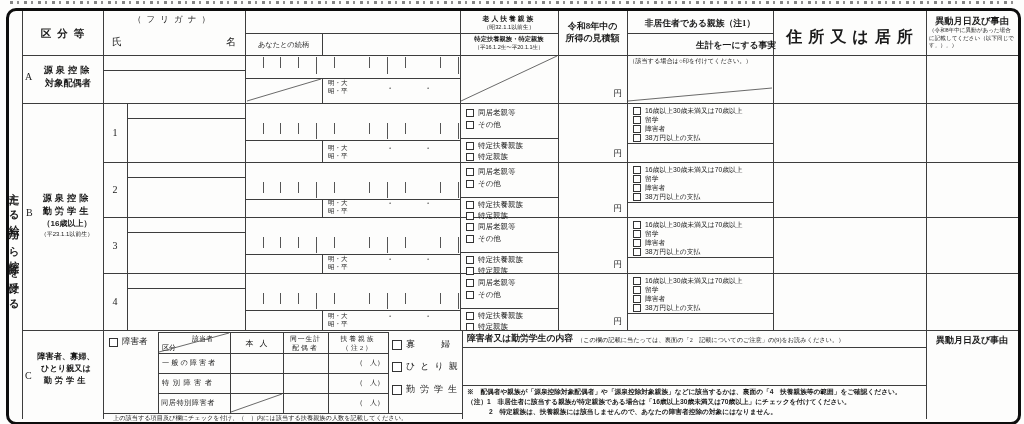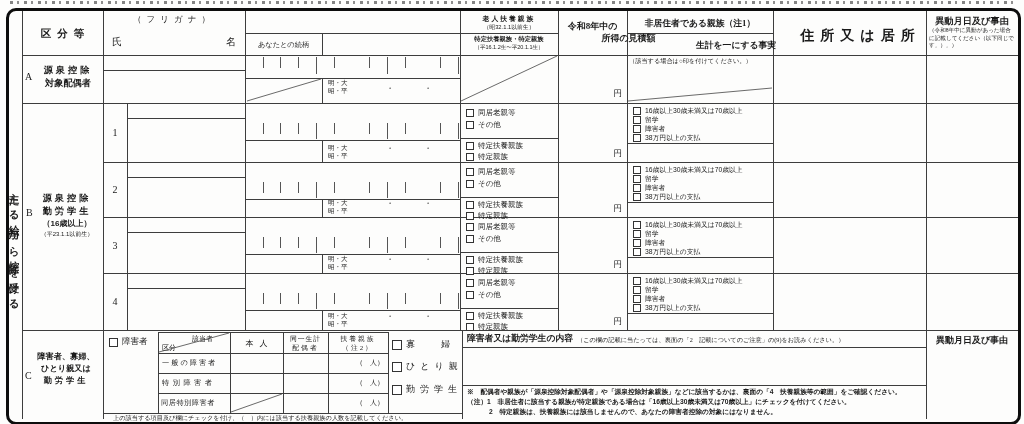--- a/index.html
+++ b/index.html
@@ -94,24 +94,24 @@
   <div class="abs serif b c" style="left:22px;top:27px;width:81px;font-size:10.5px;letter-spacing:6px;text-indent:6px;">区分等</div>
   <div class="abs serif c" style="left:104px;top:14px;width:140px;font-size:8.5px;letter-spacing:5px;">（フリガナ）</div>
   <div class="abs serif" style="left:112px;top:35px;font-size:10px;">氏</div>
   <div class="abs serif" style="left:226px;top:35px;font-size:10px;">名</div>
   <div class="abs serif c" style="left:245px;top:40px;width:77px;font-size:7.2px;">あなたとの続柄</div>
   <div class="abs sans b c" style="left:460px;top:14px;width:98px;font-size:6.8px;letter-spacing:2px;">老人扶養親族</div>
   <div class="abs sans c" style="left:460px;top:23px;width:98px;font-size:5.8px;">（昭32.1.1以前生）</div>
   <div class="abs sans b c" style="left:460px;top:35px;width:98px;font-size:6.3px;">特定扶養親族・特定親族</div>
   <div class="abs sans c" style="left:460px;top:44px;width:98px;font-size:5.5px;">（平16.1.2生〜平20.1.1生）</div>
   <div class="abs serif b c" style="left:558px;top:20px;width:69px;font-size:9px;">令和8年中の</div>
-  <div class="abs serif b c" style="left:558px;top:32px;width:69px;font-size:9px;padding-left:36px;">所得の見積額</div>
+  <div class="abs serif b c" style="left:558px;top:32px;width:69px;font-size:9px;">所得の見積額</div>
   <div class="abs serif b c" style="left:627px;top:18px;width:146px;font-size:8.8px;">非居住者である親族（注1）</div>
   <div class="abs serif b c" style="left:627px;top:40px;width:146px;font-size:8.8px;padding-left:36px;">生計を一にする事実</div>
-  <div class="abs serif b c" style="left:773px;top:27px;width:153px;font-size:14px;letter-spacing:6px;text-indent:6px;margin-left:8px;">住所又は居所</div>
+  <div class="abs serif b c" style="left:773px;top:27px;width:153px;font-size:16px;letter-spacing:6px;text-indent:6px;">住所又は居所</div>
   <div class="abs serif b c" style="left:926px;top:15px;width:92px;font-size:9.2px;">異動月日及び事由</div>
   <div class="abs serif" style="left:929px;top:27px;width:86px;font-size:5.6px;line-height:7.5px;">（令和8年中に異動があった場合に記載してください（以下同じです。）。）</div>
 
   <div class="abs sans b" style="left:7px;top:120px;width:15px;height:250px;writing-mode:vertical-rl;
        font-size:10.5px;letter-spacing:3px;display:flex;align-items:center;justify-content:center;">主たる給与から控除を受ける</div>
 
   <div class="abs serif" style="left:25px;top:71px;font-size:10px;">A</div>
   <div class="abs sans b c" style="left:34px;top:64px;width:68px;font-size:9.2px;letter-spacing:3px;">源泉控除</div>
   <div class="abs sans b c" style="left:34px;top:77px;width:68px;font-size:9.2px;">対象配偶者</div>
   <div class="abs input" style="left:104px;top:56px;width:140px;height:13px;"></div>

